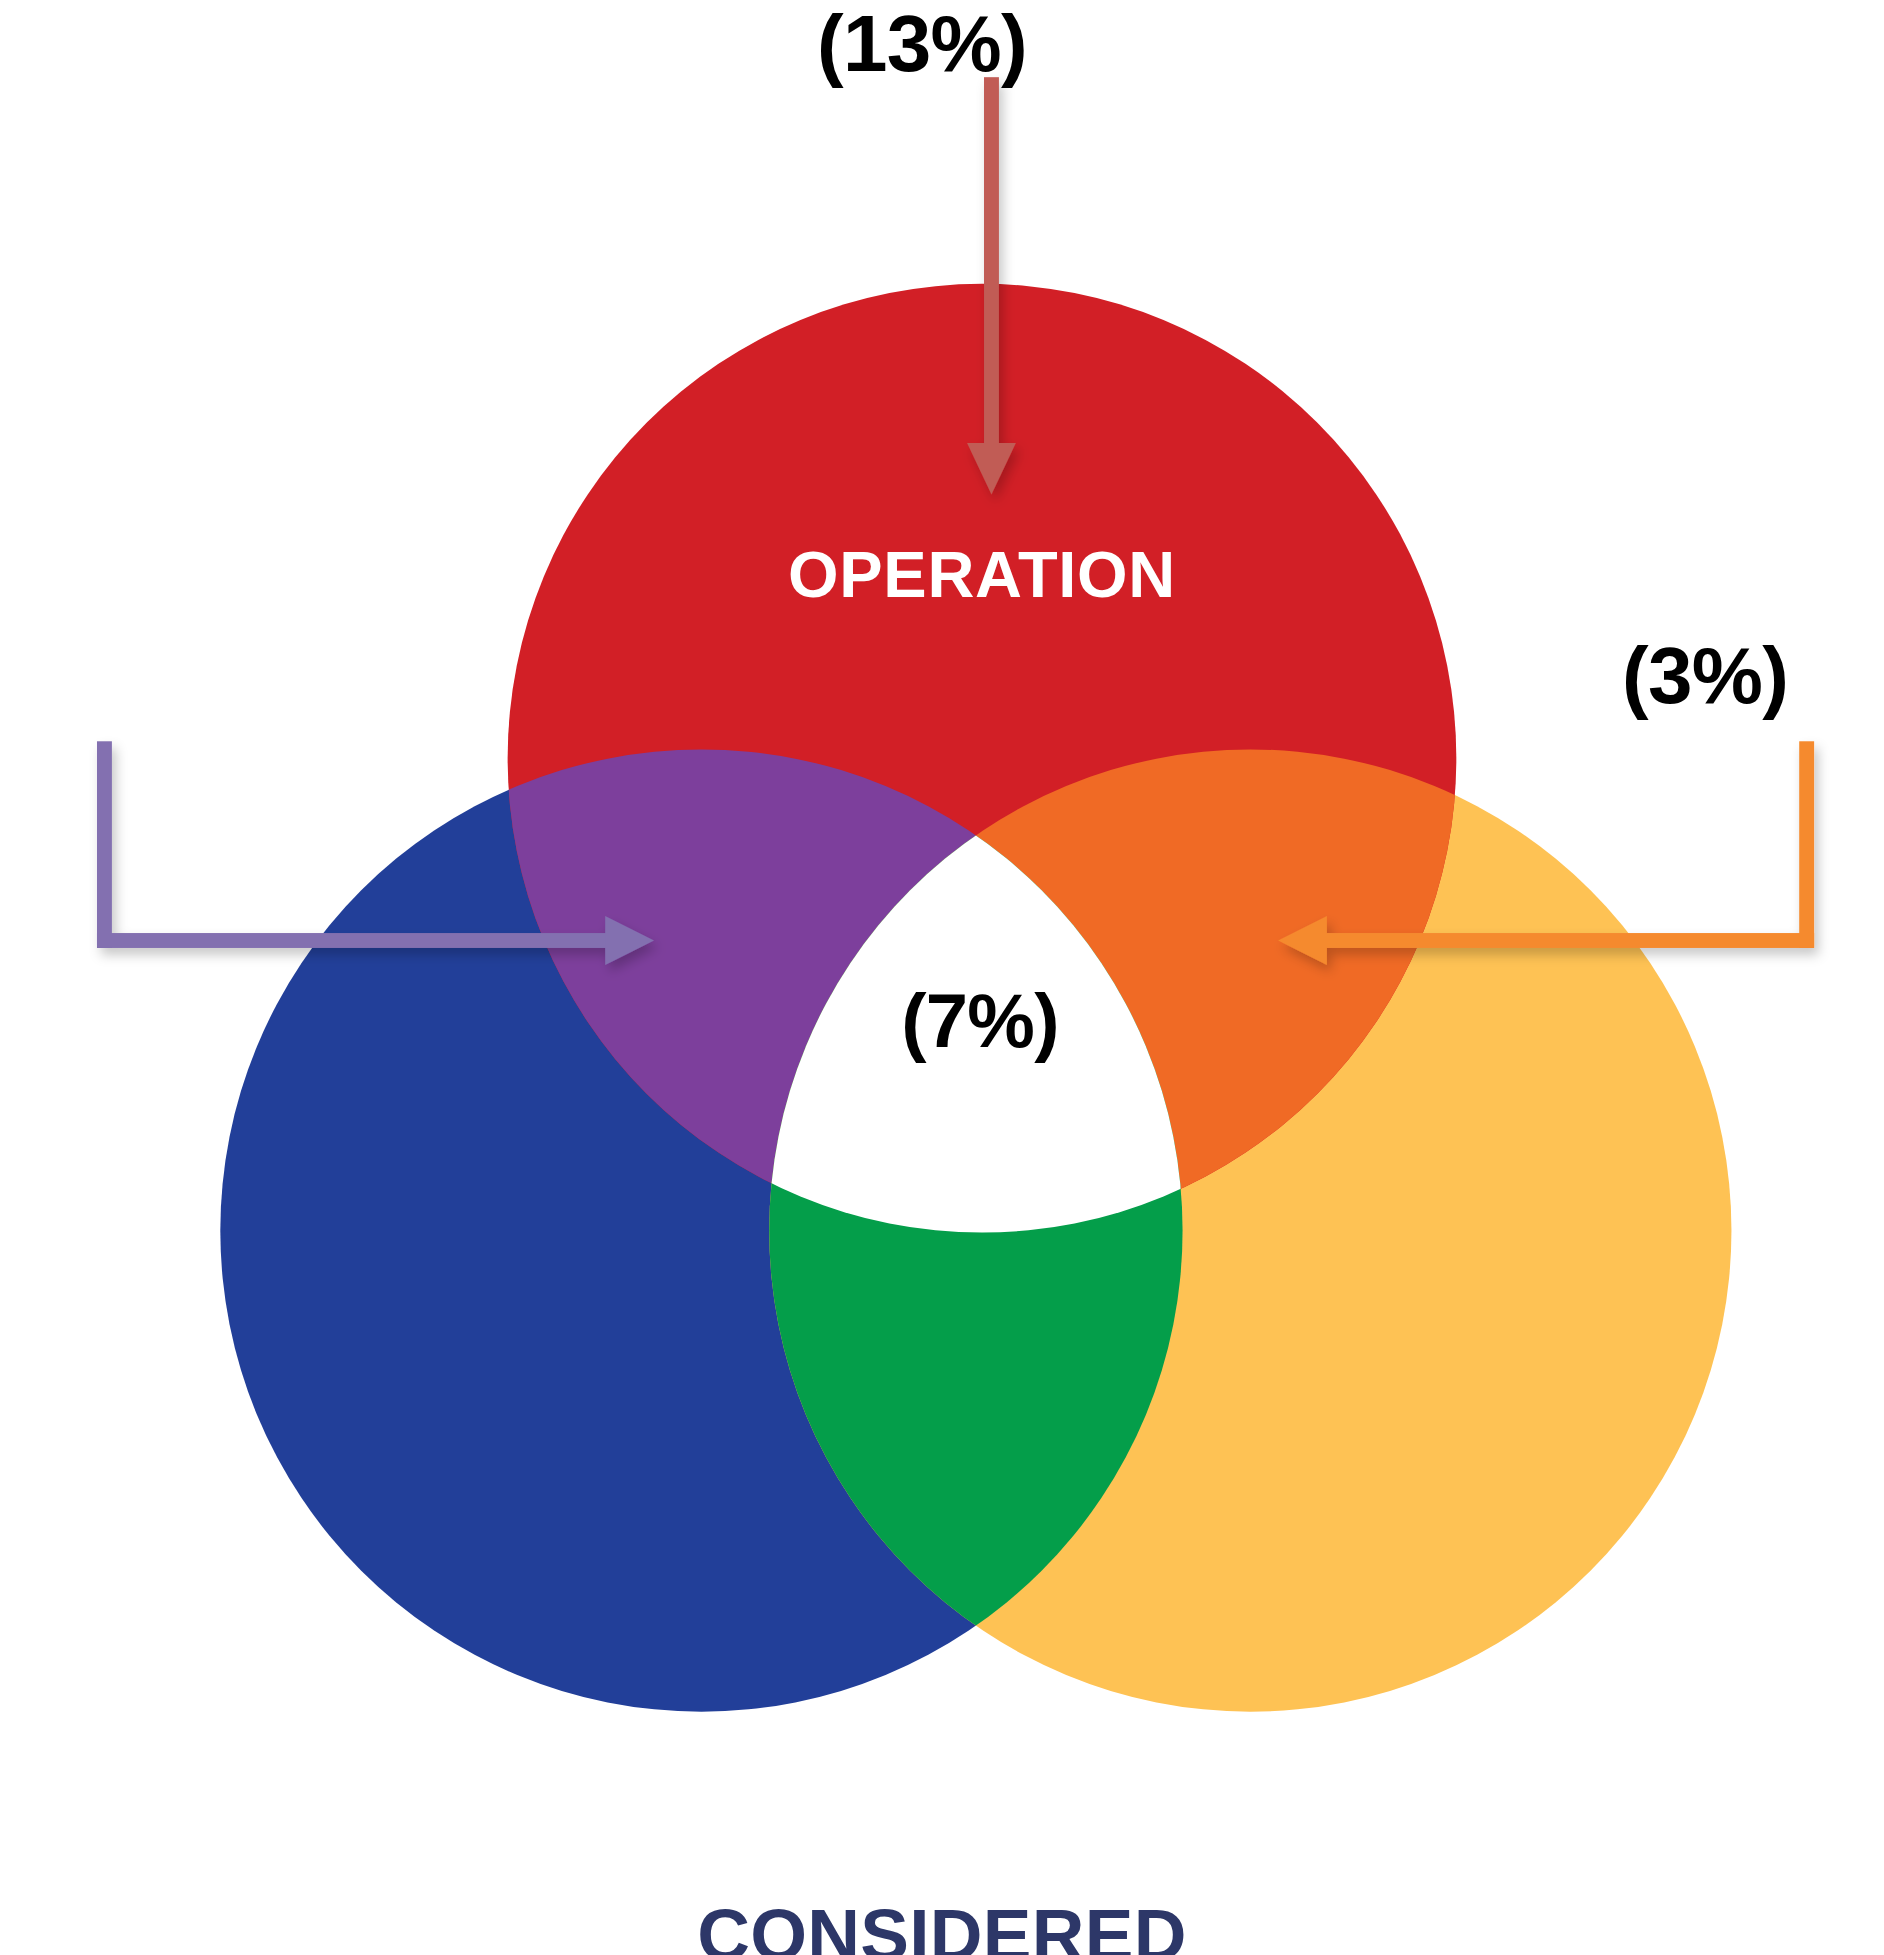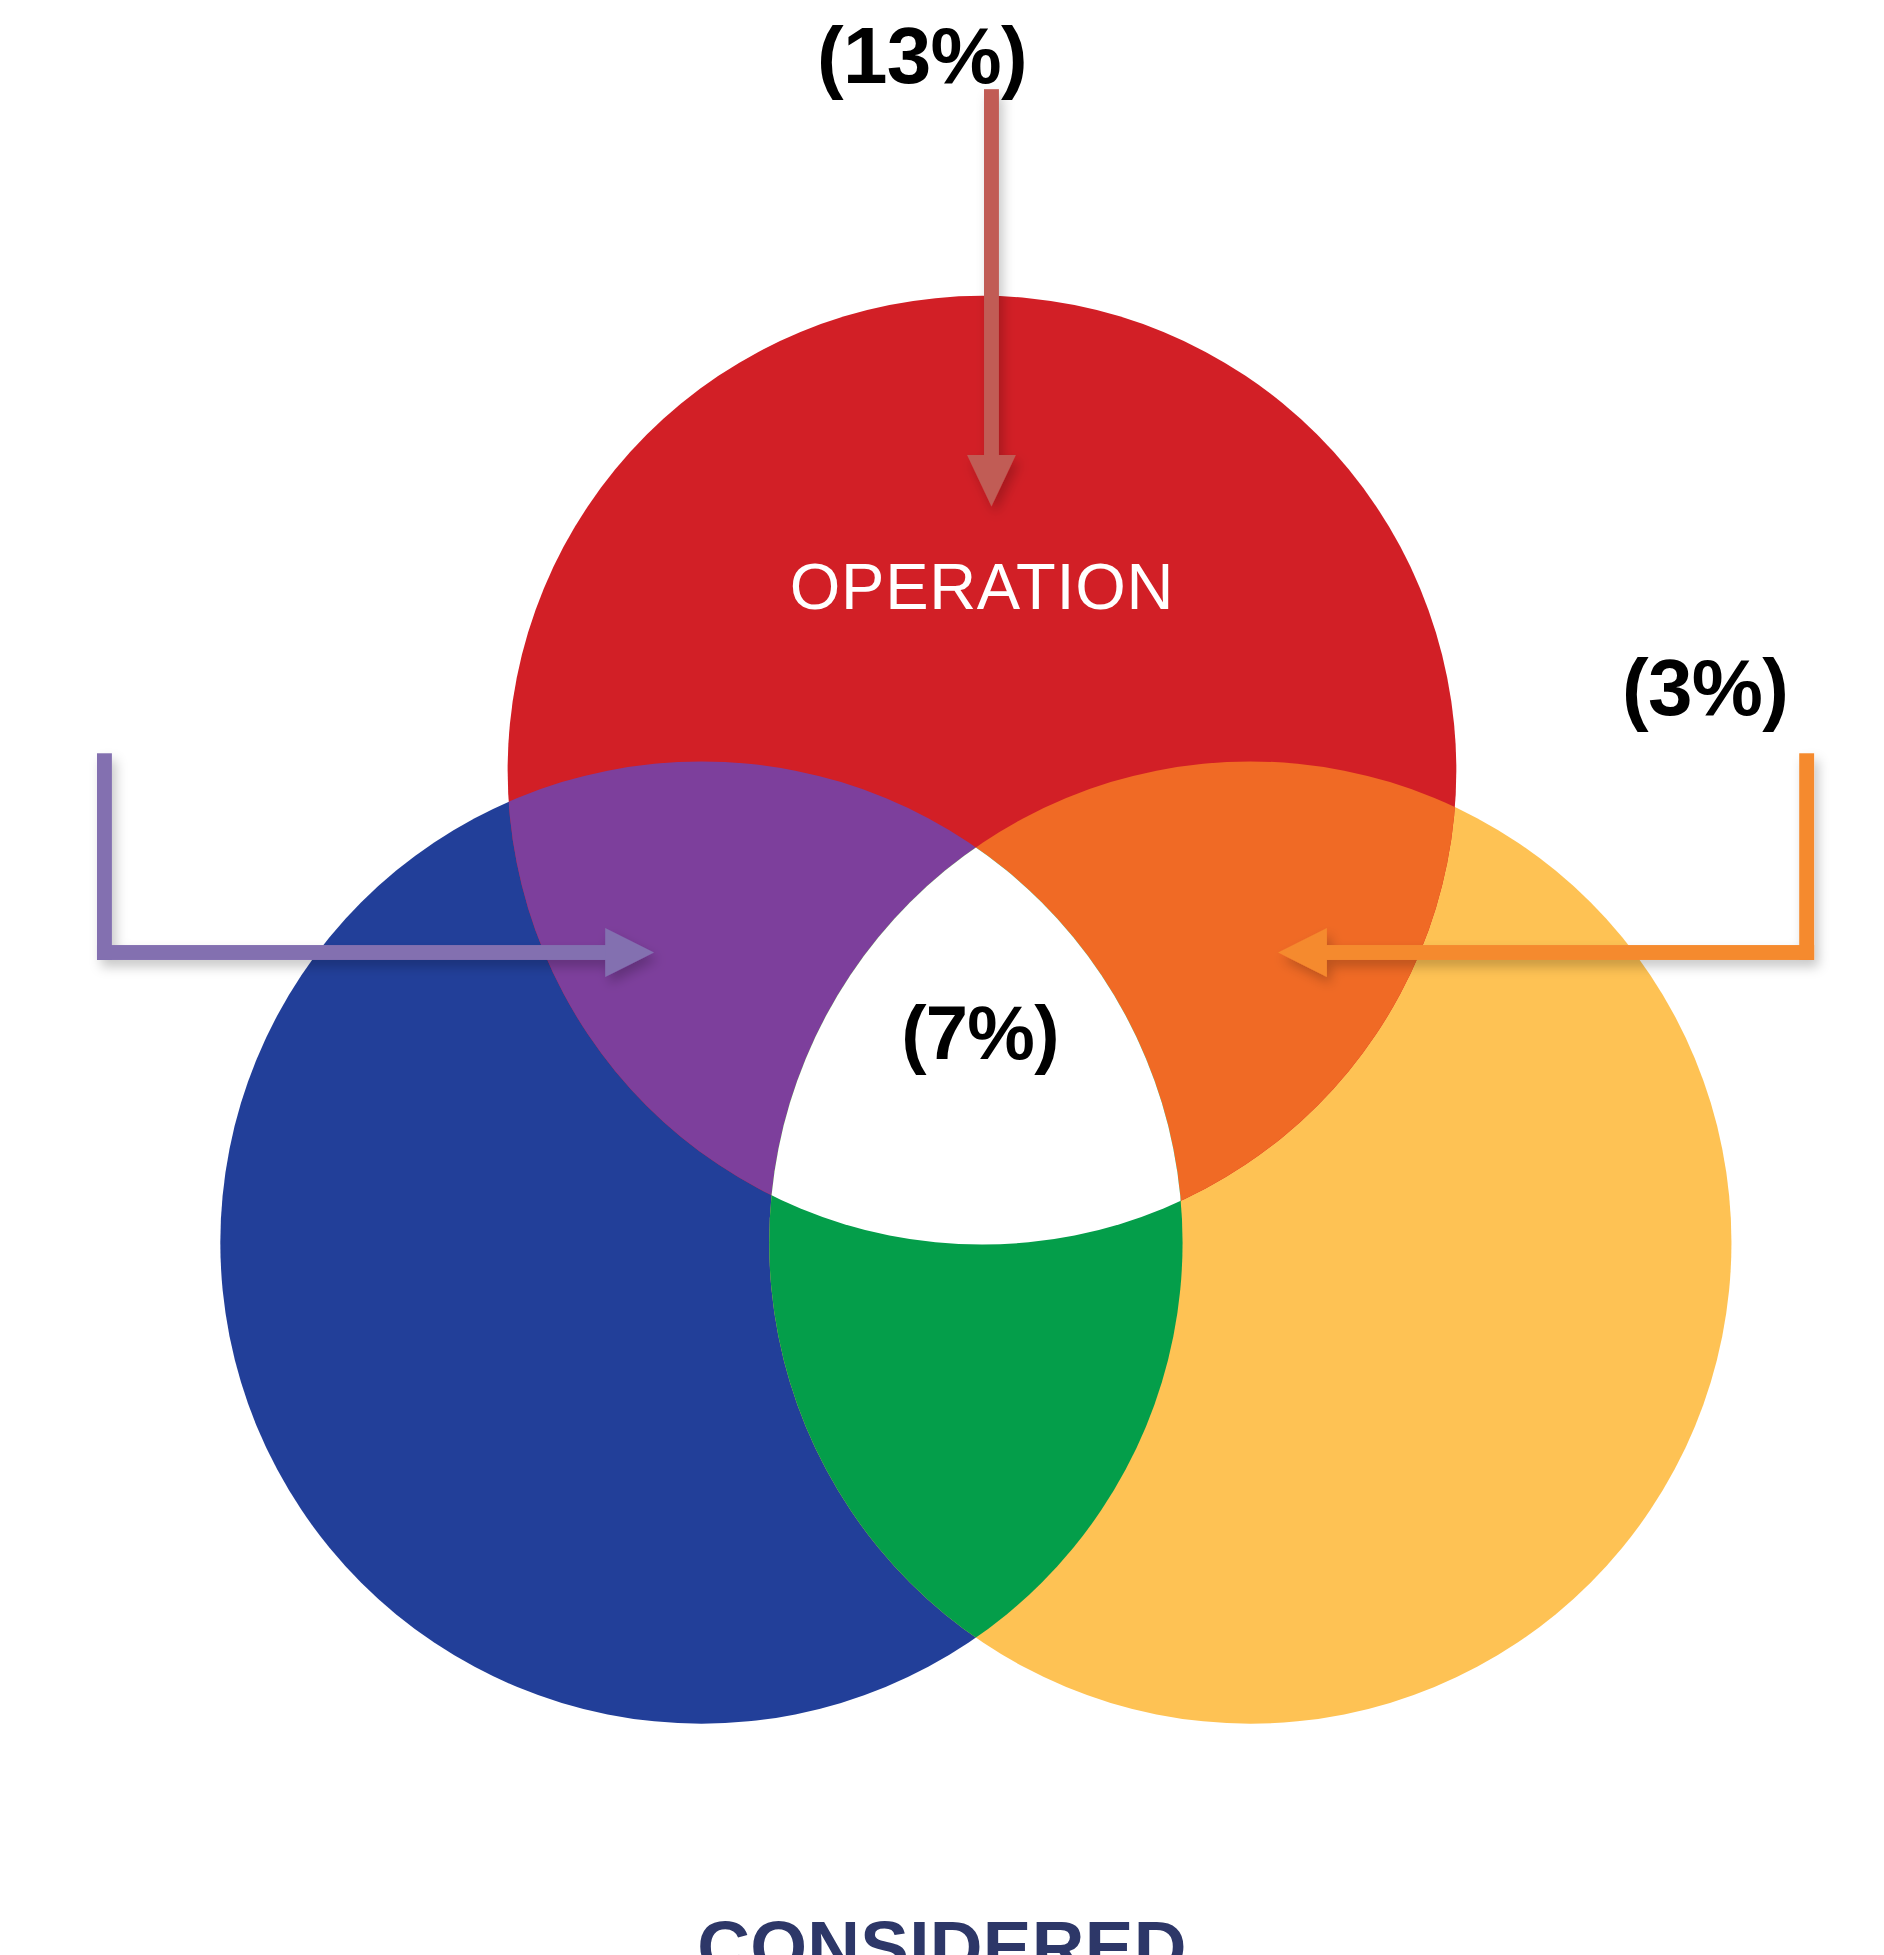--- a/index.html
+++ b/index.html
@@ -9,21 +9,21 @@
   }
   body {
     width: 1884px;
     height: 1955px;
     position: relative;
     font-family: "Liberation Sans", sans-serif;
     overflow: hidden;
   }
   #stage {
     position: absolute;
-    left: 0; top: 16px;
+    left: 0; top: 4px;
     width: 1884px;
     height: 1774px;
   }
   svg.venn {
     position: absolute;
     left: 0; top: 0;
     width: 1884px;
     height: 1955px;
     display: block;
   }
@@ -36,21 +36,21 @@
     white-space: nowrap;
     line-height: 1;
   }
   #label-top { left: 817px; top: 0px; }
   #label-left { left: 5.4px;  top: 632px; }
   #label-right { left: 1622px; top: 632px; }
 
   .circle-label {
     position: absolute;
     color: #ffffff;
-    font-weight: normal;
+    font-weight: bold;
     font-size: 65px;
     letter-spacing: 0.7px;
     text-align: right;
     line-height: 1.12;
     white-space: nowrap;
   }
   #label-operation { left: 982px; top: 535px; transform: translate(-50%, 0); }
   #label-construction { left: 540px; top: 1311px; transform: translate(-50%, 0); }
   #label-disposal { left: 1433px; top: 1261px; transform: translate(-50%, 0); }
 

